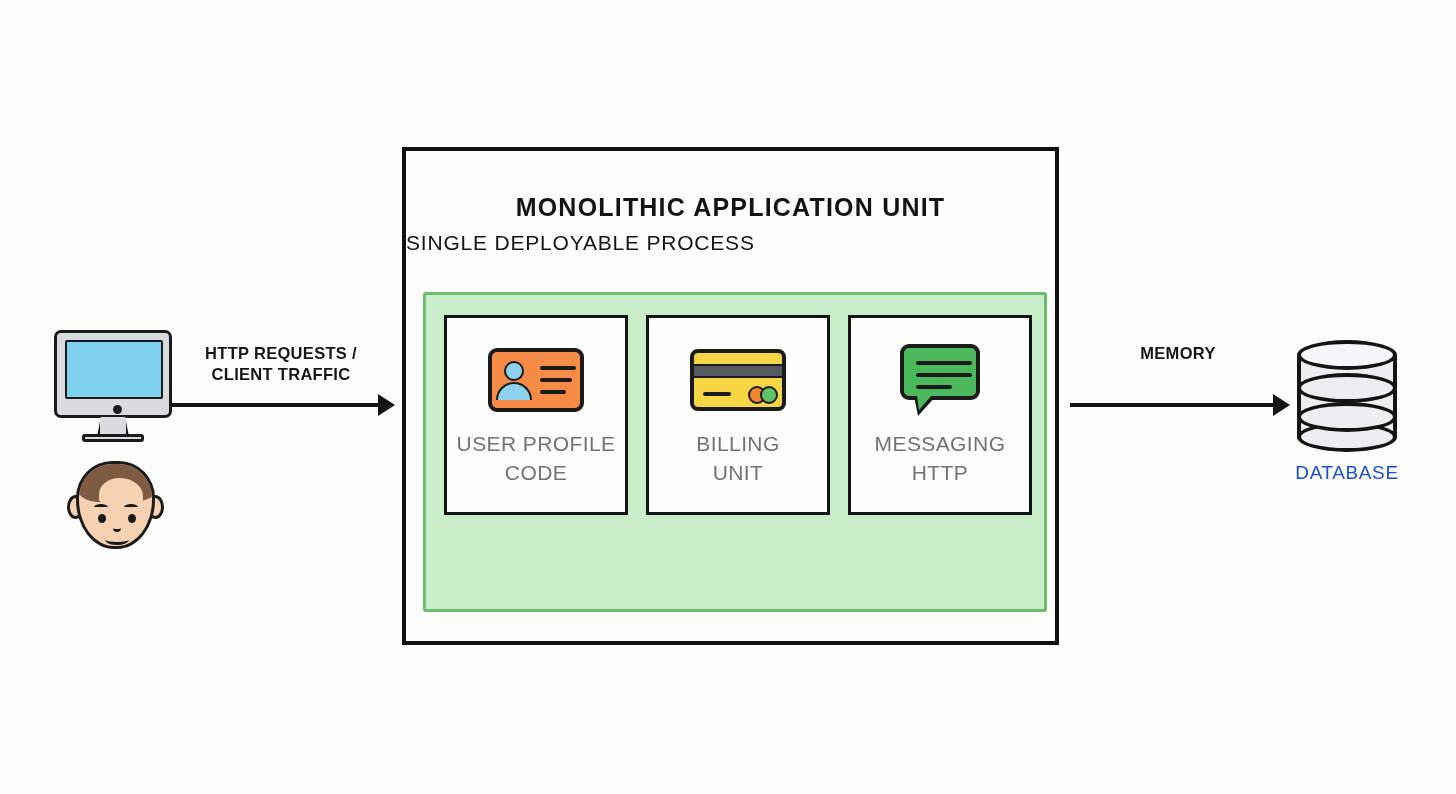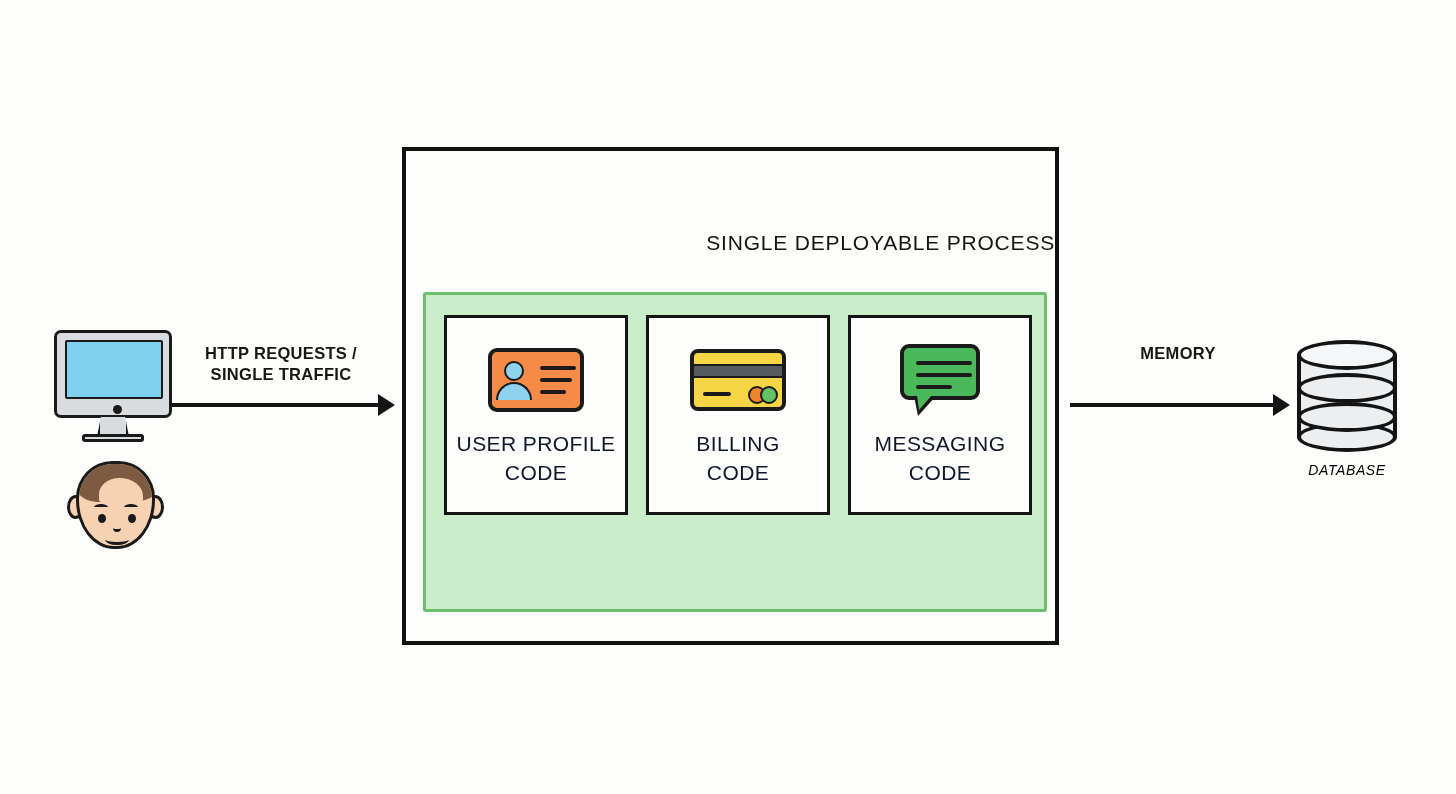--- a/index.html
+++ b/index.html
@@ -197,25 +197,24 @@
   }
   .db-top    { top: 0; z-index: 4; background: #f4f6f7; }
   .db-mid1   { top: 33px; z-index: 3; }
   .db-mid2   { top: 62px; z-index: 2; }
   .db-bottom { top: 82px; z-index: 1; }
   .db-label {
     position: absolute;
     left: -12px; top: 122px;
     width: 124px;
     text-align: center;
-    font-size: 14px;
+    font-size: 19px;
     font-weight: 500;
     letter-spacing: 0.6px;
-    color: #000000;
-    font-style: italic;
+    color: #1d4ed8;
   }
 
   
   #monolith-box {
     left: 402px; top: 147px;
     width: 657px; height: 498px;
     border: 4px solid #111;
     background: #fdfdfb;
   }
   #monolith-title {
@@ -225,21 +224,21 @@
     text-align: center;
     font-size: 25px;
     font-weight: 600;
     letter-spacing: 1.2px;
     color: #141414;
   }
   #monolith-subtitle {
     position: absolute;
     left: 0; top: 80px;
     width: 100%;
-    text-align: right;
+    text-align: left;
     font-size: 21px;
     font-weight: 500;
     letter-spacing: 0.8px;
     color: #141414;
   }
 
   
   #shared-memory-panel {
     left: 17px; top: 141px;
     width: 624px; height: 320px;
@@ -290,21 +289,21 @@
   }
   .module-label {
     position: absolute;
     left: 0; top: 112px;
     width: 100%;
     text-align: center;
     font-size: 21px;
     font-weight: 500;
     letter-spacing: 0.4px;
     line-height: 1.38;
-    color: #0f172a;
+    color: #737373;
     white-space: pre-line;
   }
 
   
   .idcard {
     position: relative;
     width: 96px; height: 64px;
     background: #f58b47;
     border: 4px solid #1a1a1a;
     border-radius: 9px;
@@ -435,27 +434,28 @@
       <div class="face-brow right"></div>
       <div class="face-eye left"></div>
       <div class="face-eye right"></div>
       <div class="face-nose"></div>
       <div class="face-mouth"></div>
     </div>
   </div>
 
   <div class="arrow-label" id="arrow-left-label">
     <div>HTTP REQUESTS /</div>
-    <div>SINGLE TRAFFIC</div>
+    <div>CLIENT TRAFFIC</div>
   </div>
   <div class="arrow-line" id="arrow-left-line"></div>
   <div class="arrow-head" id="arrow-left-head"></div>
 
   <div class="abs" id="monolith-box">
 
+    <div id="monolith-title">MONOLITHIC APPLICATION UNIT</div>
     <div id="monolith-subtitle">SINGLE DEPLOYABLE PROCESS</div>
 
     <div class="abs" id="shared-memory-panel">
 
       <div class="module-card" id="module-card-0">
         <div class="module-icon-wrap">
           <div class="idcard">
             <div class="idcard-head"></div>
             <div class="idcard-body"></div>
             <div class="idcard-line l1"></div>
@@ -470,36 +470,36 @@
       <div class="module-card" id="module-card-1">
         <div class="module-icon-wrap">
           <div class="creditcard">
             <div class="cc-stripe"></div>
             <div class="cc-dash"></div>
             <div class="cc-circ a"></div>
             <div class="cc-circ b"></div>
           </div>
         </div>
         <div class="module-label">BILLING
-CODE</div>
+UNIT</div>
       </div>
 
       <div class="module-card" id="module-card-2">
         <div class="module-icon-wrap">
           <div class="chatbubble">
             <div class="cb-body">
               <div class="cb-line l1"></div>
               <div class="cb-line l2"></div>
               <div class="cb-line l3"></div>
             </div>
             <div class="cb-tail"></div>
           </div>
         </div>
         <div class="module-label">MESSAGING
-CODE</div>
+HTTP</div>
       </div>
 
     </div>
   </div>
 
   <div class="arrow-label" id="arrow-right-label">
     <div>MEMORY</div>
   </div>
   <div class="arrow-line" id="arrow-right-line"></div>
   <div class="arrow-head" id="arrow-right-head"></div>

